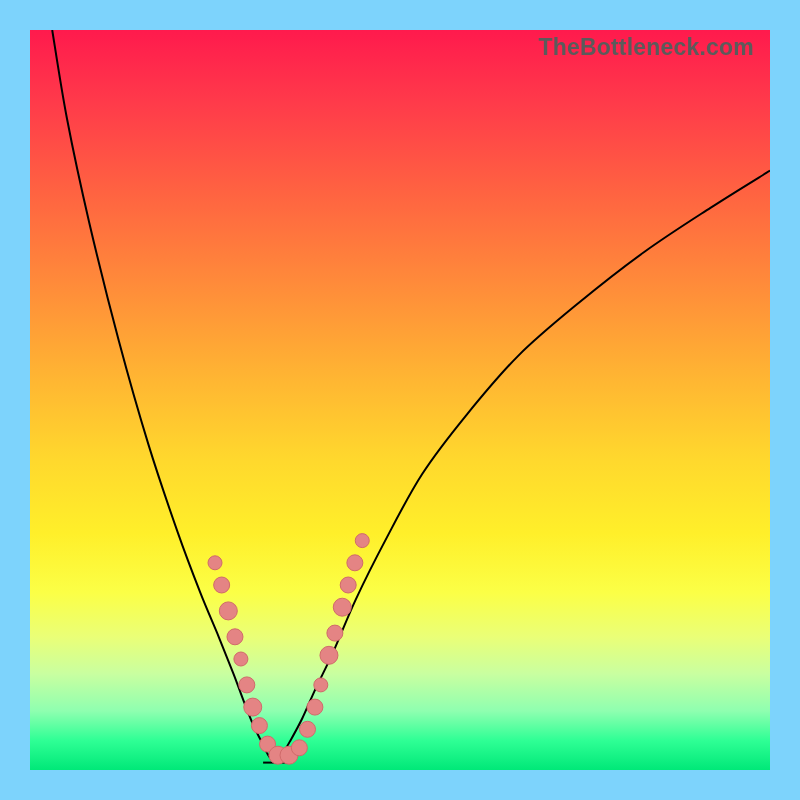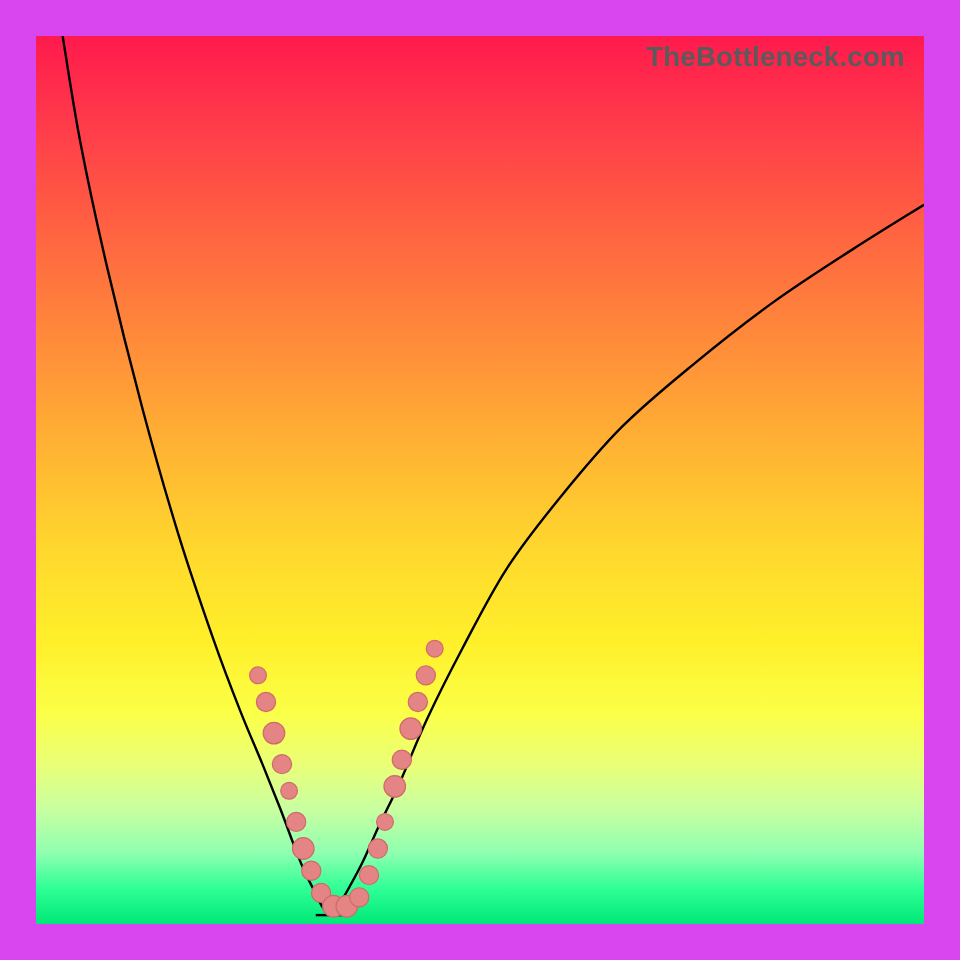--- a/index.html
+++ b/index.html
@@ -10,21 +10,21 @@
     overflow: hidden;
     background: #000;
     font-family: Arial, Helvetica, sans-serif;
   }
   .frame {
     position: absolute;
     left: 0;
     top: 0;
     width: 800px;
     height: 800px;
-    background: #d946ef;
+    background: #7dd3fc;
   }
   .plot {
     position: absolute;
     left: 30px;
     top: 30px;
     width: 740px;
     height: 740px;
     background: linear-gradient(
       to bottom,
       #ff1a4d 0%,

